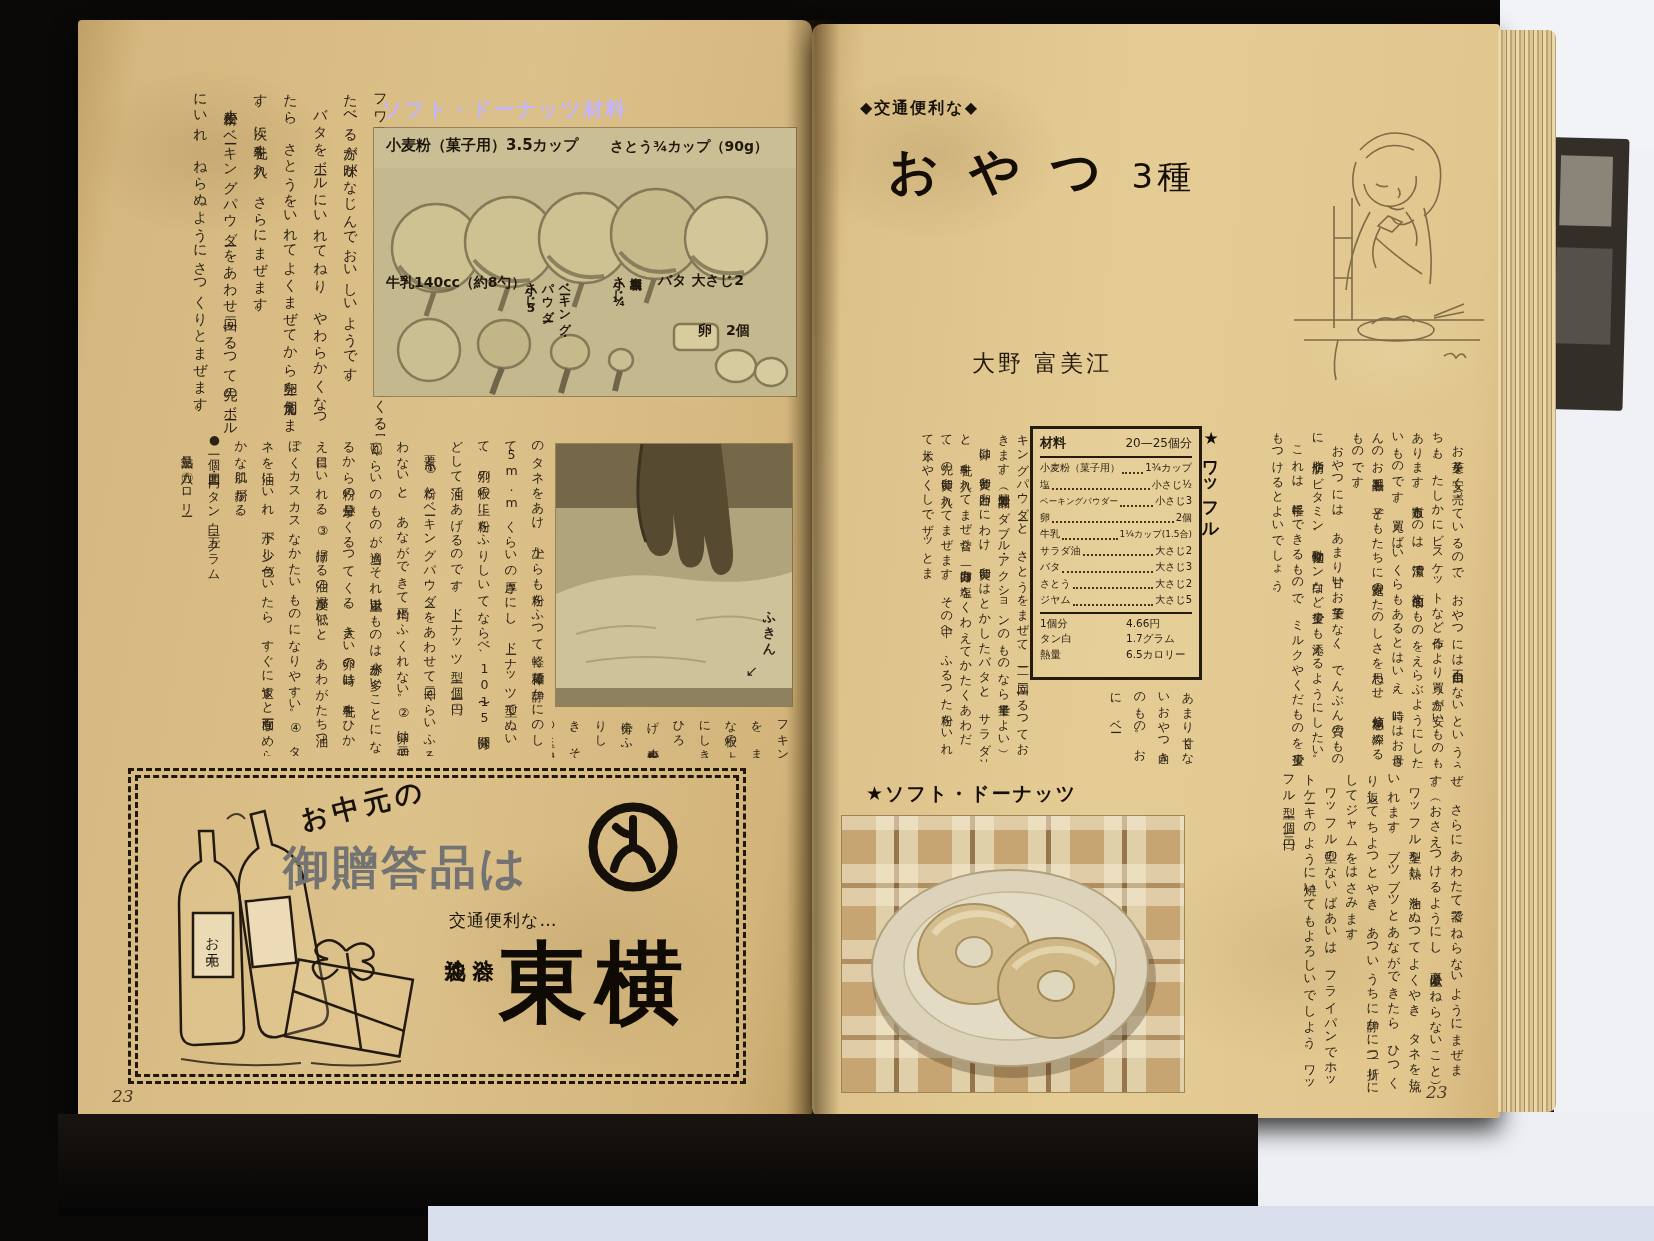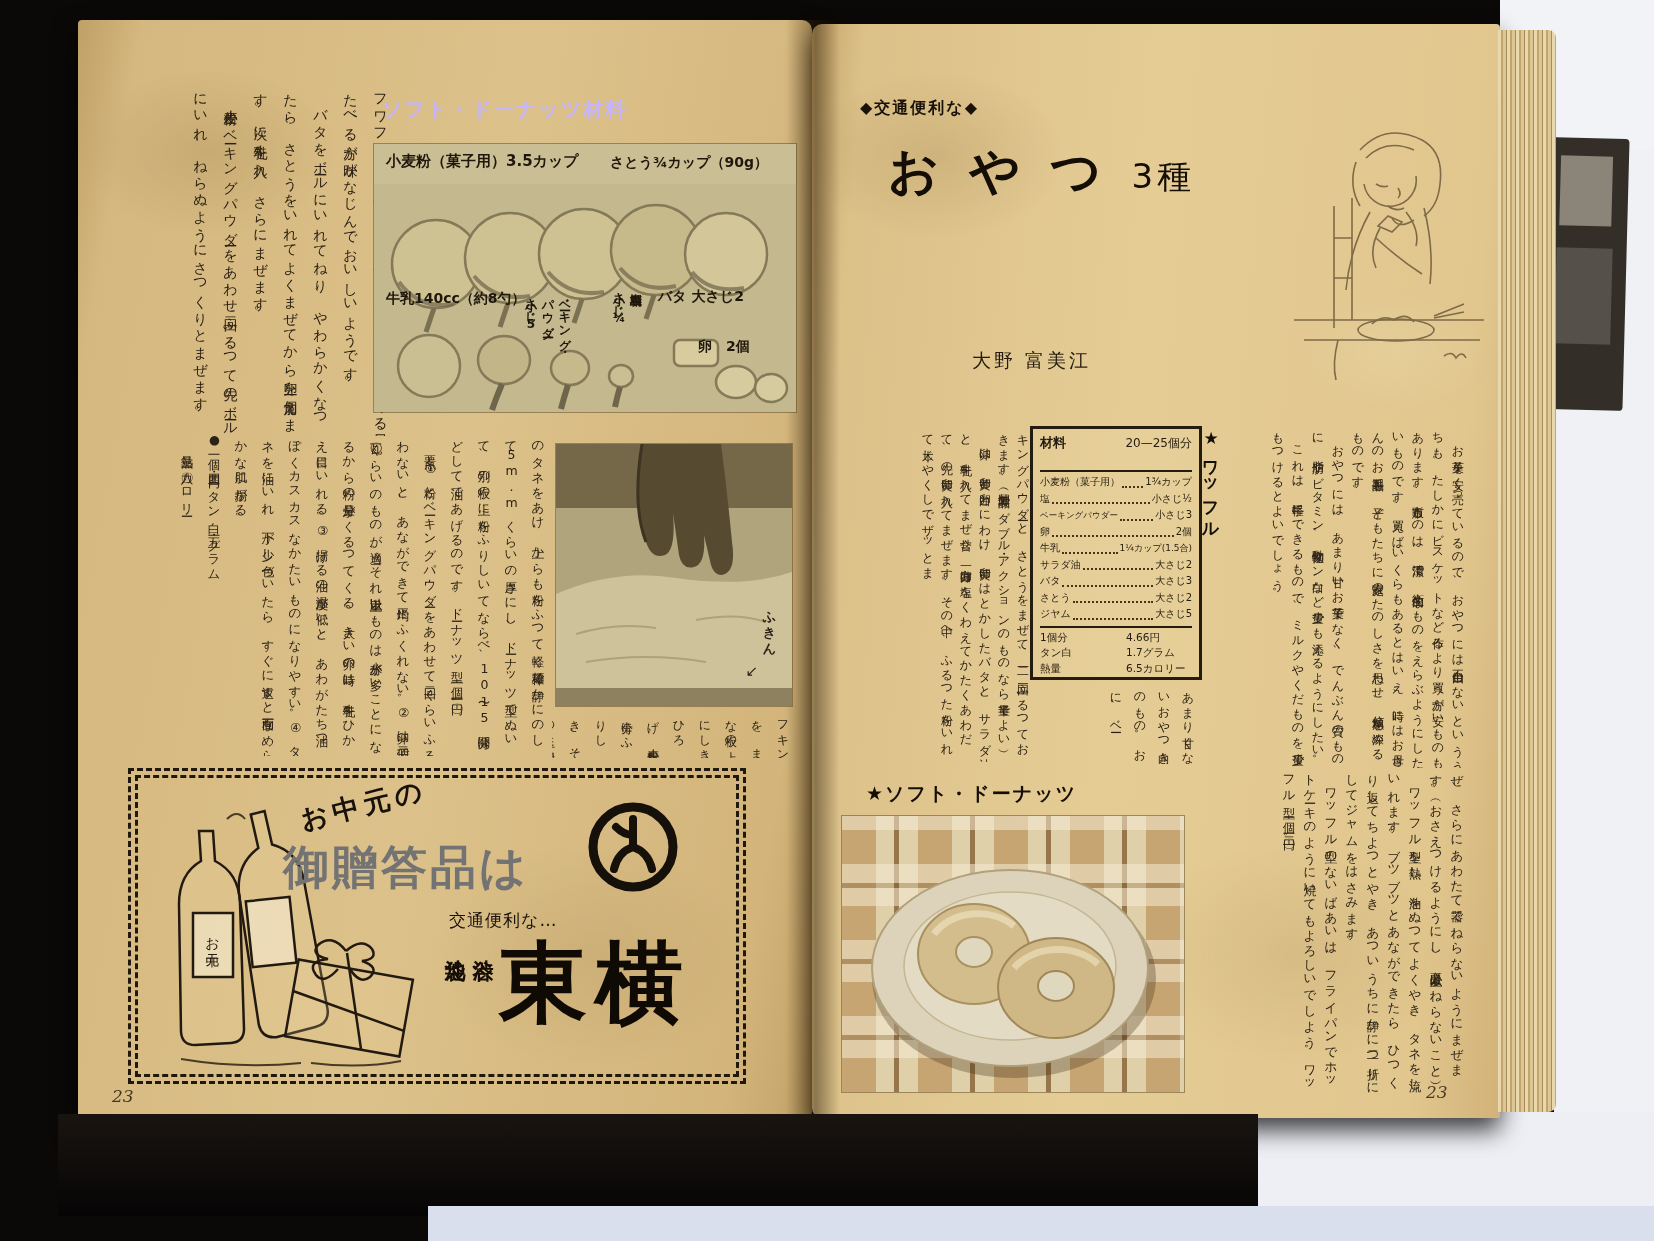--- a/index.html
+++ b/index.html
@@ -34,21 +34,21 @@
   #gutter{left:786px;top:20px;width:54px;height:1100px;
     background:linear-gradient(to right,rgba(70,45,12,0) 0%,rgba(70,45,12,.35) 42%,rgba(40,24,4,.45) 55%,rgba(70,45,12,0) 100%);}
   #stack{left:1498px;top:30px;width:58px;height:1082px;border-radius:0 8px 8px 0;
     background:repeating-linear-gradient(to right,#e9d8ab 0 3px,#c2a471 3px 5px,#dcc794 5px 8px,#a78b5b 8px 9px);}
   
   .vtext{writing-mode:vertical-rl;text-orientation:upright;white-space:pre-line;overflow:hidden;
     color:#2b2115;letter-spacing:1px;}
   
   #lp-intro{left:96px;top:84px;width:300px;height:352px;font-size:14px;line-height:30px;}
   #lp-mat-heading{left:382px;top:96px;font-size:20px;font-weight:bold;letter-spacing:2px;color:#c4b5fd;}
-  #ing-photo{left:374px;top:144px;width:422px;height:268px;background:#c3b88e;overflow:hidden;
+  #ing-photo{left:374px;top:128px;width:422px;height:268px;background:#c3b88e;overflow:hidden;
     box-shadow:0 0 0 1px rgba(70,55,25,.45);}
   .ph-label{position:absolute;font-size:14px;font-weight:bold;color:#1f170c;white-space:nowrap;}
   .ph-vlabel{position:absolute;writing-mode:vertical-rl;text-orientation:upright;white-space:pre-line;
     font-size:12px;font-weight:bold;color:#1f170c;line-height:17px;}
   #knead-photo{left:556px;top:444px;width:236px;height:262px;overflow:hidden;
     background:linear-gradient(to bottom,#7c7054 0%,#968a68 22%,#b3a77f 45%,#c0b58c 100%);
     box-shadow:0 0 0 1px rgba(70,55,25,.45);}
   #fukin{position:absolute;right:14px;bottom:34px;font-size:13px;font-weight:bold;color:#2a2316;height:70px;}
   #fukin-arrow{position:absolute;right:34px;bottom:26px;font-size:15px;color:#2a2316;}
   #lp-under{left:552px;top:712px;width:244px;height:46px;font-size:12px;line-height:26px;}
@@ -66,34 +66,34 @@
   #ad-stations{position:absolute;left:312px;top:172px;width:54px;height:110px;font-size:21px;line-height:28px;
     font-weight:bold;color:#140e06;}
   #ad-brand{position:absolute;left:368px;top:162px;font-size:88px;line-height:100px;font-weight:bold;
     letter-spacing:8px;color:#0f0a04;}
   
   #rp-gravure{left:860px;top:98px;font-size:16px;font-weight:bold;letter-spacing:2px;color:#191209;}
   #rp-title{left:888px;top:138px;color:#140e06;white-space:nowrap;}
   #rp-title .t-main{font-size:50px;font-weight:bold;letter-spacing:30px;}
   #rp-title .t-sub{font-size:34px;font-weight:normal;letter-spacing:4px;}
   #girl-illo{left:1238px;top:88px;}
-  #rp-author{left:972px;top:348px;font-size:19px;letter-spacing:3px;color:#241b0e;}
+  #rp-author{left:972px;top:348px;font-size:23px;letter-spacing:3px;color:#241b0e;}
   #rp-intro{left:1224px;top:424px;width:244px;height:344px;font-size:12px;line-height:20px;}
   #rp-waffle-head{left:1198px;top:428px;width:26px;height:170px;font-size:17px;font-weight:bold;
     line-height:26px;color:#140e06;}
   #rp-below-table{left:1032px;top:684px;width:168px;height:80px;font-size:12px;line-height:24px;}
   #rp-left-of-table{left:842px;top:426px;width:190px;height:336px;font-size:12px;line-height:19px;}
   #rp-doughnut-head{left:866px;top:781px;font-size:19px;font-weight:bold;letter-spacing:2px;color:#140e06;}
   #rp-waffle-body{left:1190px;top:766px;width:278px;height:330px;font-size:12.5px;line-height:21px;}
   #pn-right{left:1426px;top:1082px;font-family:"DejaVu Serif",serif;font-style:italic;font-size:17px;color:#4a3c24;}
   
   #mat-table{left:1030px;top:426px;width:172px;height:254px;border:3px solid #241c10;
     background:rgba(235,215,165,.25);box-sizing:border-box;padding:5px 7px;color:#241c10;}
   #mat-table .thead{display:flex;justify-content:space-between;align-items:flex-end;font-size:12px;
-    border-bottom:2px solid #241c10;padding-bottom:18px;margin-bottom:2px;}
+    border-bottom:2px solid #241c10;padding-bottom:4px;margin-bottom:2px;}
   #mat-table .thead .tt{font-weight:bold;font-size:13px;}
   #mat-table .trow{display:flex;align-items:flex-end;font-size:10px;line-height:16.5px;}
   #mat-table .tl,#mat-table .tv{white-space:nowrap;}
   #mat-table .tdots{flex:1;border-bottom:2px dotted #433518;margin:0 2px 3px;min-width:4px;}
   #mat-table .tfoot{border-top:2px solid #241c10;margin-top:3px;padding-top:2px;}
   #mat-table .frow{display:flex;font-size:10.5px;line-height:15.5px;gap:28px;}
   #mat-table .fl{width:58px;}
   
   #doughnut-photo{left:842px;top:816px;width:342px;height:276px;overflow:hidden;
     box-shadow:0 0 0 1px rgba(70,55,25,.45);

